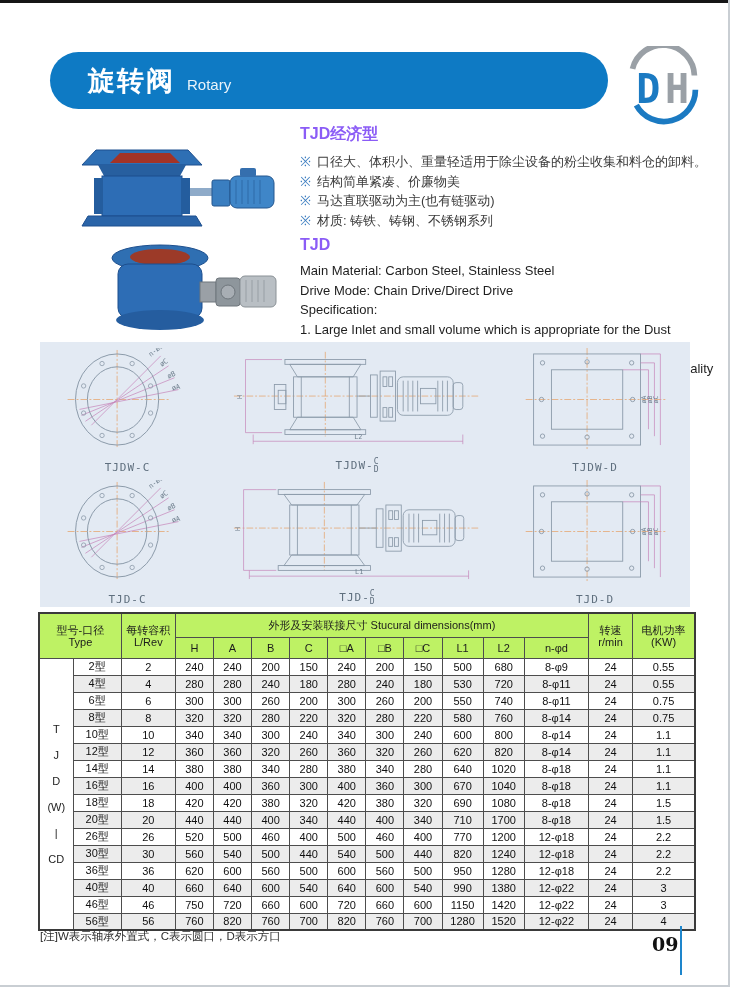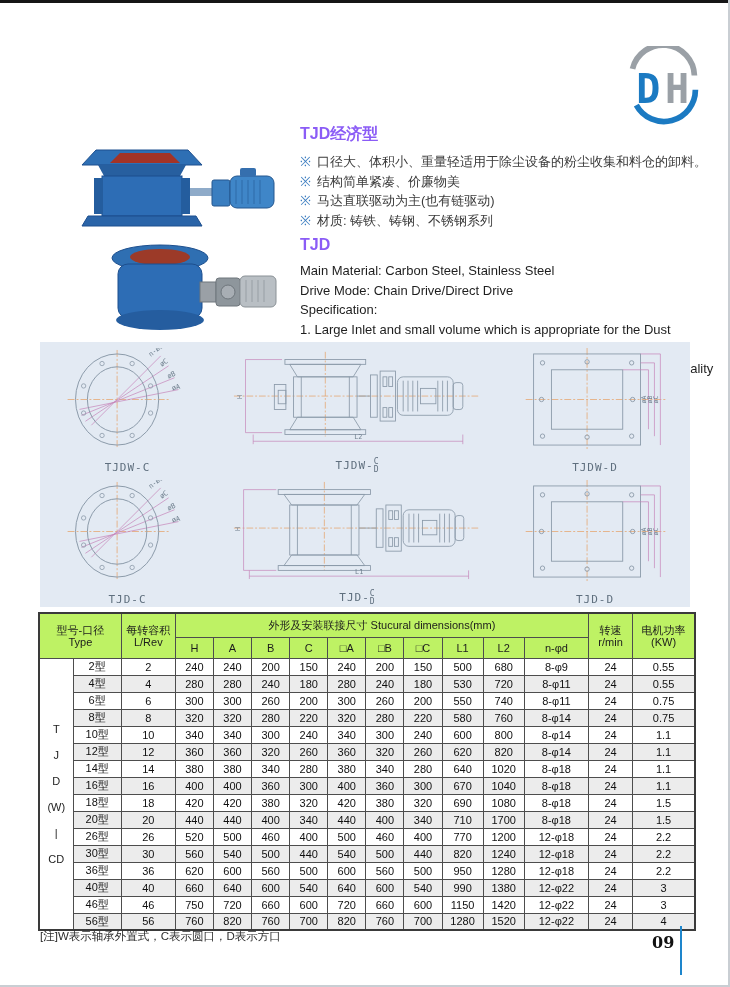--- a/index.html
+++ b/index.html
@@ -44,30 +44,34 @@
   .hrow1 th { height:24px; }
   .hrow2 th { height:21px; }
   .th2line span { display:block; line-height:12px; }
   .dim-table tbody td { font-size:11px; height:17px; color:#101010; background:#ffffff; }
   .dim-table tbody tr.alt td { background:#ececec; }
   .dim-table td.series { background:#ffffff; font-size:11px; color:#222; }
   .dim-table td.series div { line-height:26px; }
 
   
   .note { position:absolute; left:40px; top:929px; font-size:11.5px; color:#2d2d2d; }
-  .pagenum { position:absolute; left:652px; top:933px; font-family:"DejaVu Serif", serif; font-weight:bold; font-size:16px; color:#111; }
+  .pagenum { position:absolute; left:652px; top:933px; font-family:"DejaVu Serif", serif; font-weight:bold; font-size:19px; color:#111; }
   .pageline { position:absolute; left:680px; top:926px; width:2px; height:49px; background:#1e86cc; }
 
   svg text { font-family:"DejaVu Sans Mono", monospace; }
 </style>
 </head>
 <body>
 
 <div class="page">
 
+  <div class="header-bar">
+    <span class="title-zh">旋转阀</span>
+    <span class="title-en">Rotary</span>
+  </div>
   <svg class="logo" viewBox="0 0 100 84">
     <path d="M 18 24 A 33 33 0 0 1 83 31" fill="none" stroke="#9aa0a6" stroke-width="6"></path>
     <path d="M 84 46 A 33 33 0 0 1 22 62" fill="none" stroke="#1b7ac2" stroke-width="6"></path>
     <text x="22" y="60" font-family="DejaVu Serif, serif" font-weight="bold" font-size="42" fill="#1b7ac2">D</text>
     <text x="52" y="60" font-family="DejaVu Serif, serif" font-weight="bold" font-size="42" fill="#9aa0a6">H</text>
   </svg>
 
   <svg class="product-photo-1" width="218" height="100" viewBox="0 0 218 100">
     <polygon points="28,12 120,12 134,27 14,27" fill="#2e6fb4" stroke="#1d4f8e"></polygon>
     <polygon points="52,15 102,15 112,25 42,25" fill="#a33326"></polygon>

